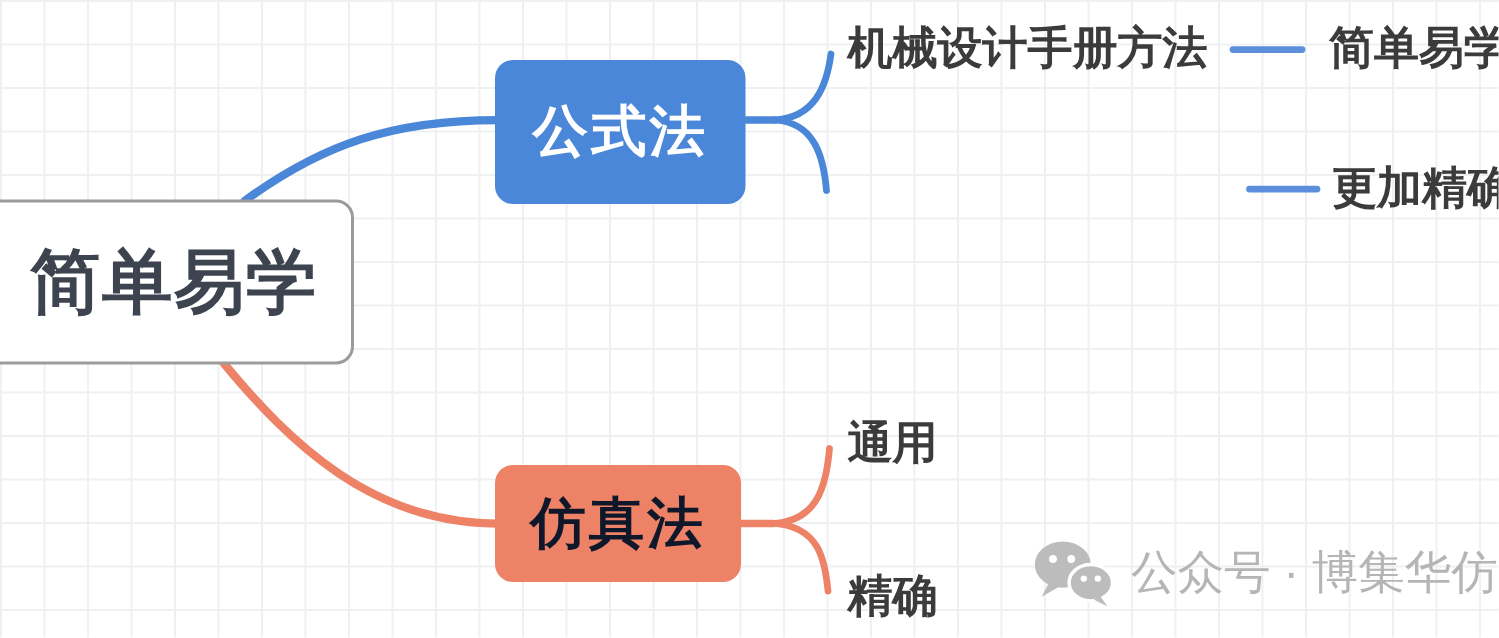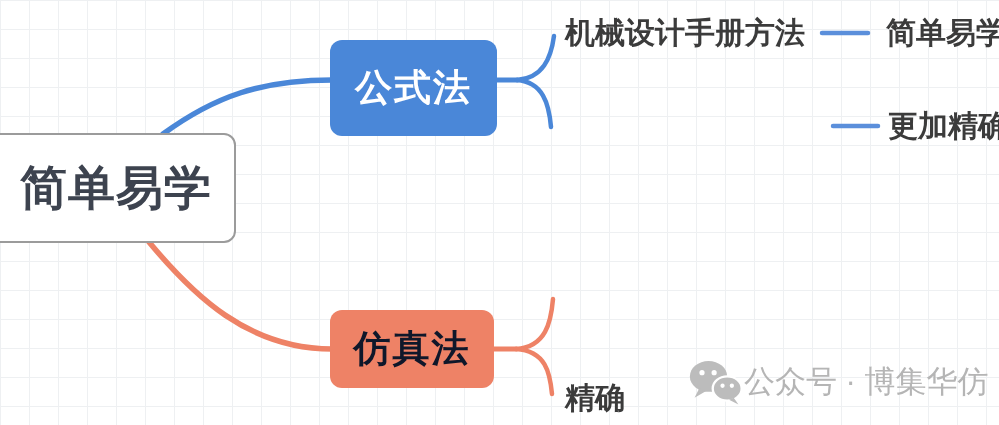--- a/index.html
+++ b/index.html
@@ -45,21 +45,21 @@
     white-space:nowrap;line-height:1;
   }
   .leaf-r1{left:565px;top:18px;}
   .leaf-r1b{left:886px;top:18px;}
   .leaf-r2{left:565px;top:111px;}
   .leaf-r2b{left:888px;top:111px;}
   .leaf-r3{left:565px;top:281px;}
   .leaf-r4{left:565px;top:383px;}
   .watermark{
     position:absolute;left:688px;top:358px;
-    display:flex;align-items:center;
+    display:flex;align-items:center;gap:10px;
     color:#b5b5b5;font-size:31px;font-weight:500;
     white-space:nowrap;
     text-align:center;
   }
 </style>
 </head>
 <body>
 
 <div id="canvas">
 
@@ -96,20 +96,23 @@
     <span>简单易学</span>
   </div>
   <div class="leaf leaf-r2b">
     <span>更加精确</span>
   </div>
 
   <div class="node topic-orange">
     <span>仿真法</span>
   </div>
 
+  <div class="leaf leaf-r3">
+    <span>通用</span>
+  </div>
   <div class="leaf leaf-r4">
     <span>精确</span>
   </div>
 
   <div class="watermark">
     <svg width="56" height="48" viewBox="0 0 60 50" xmlns="http://www.w3.org/2000/svg">
       <ellipse cx="22" cy="19" rx="20" ry="16.5" fill="#bcbcbc"></ellipse>
       <path d="M12,32 L7,42 L19,35 Z" fill="#bcbcbc"></path>
       <circle cx="15" cy="15" r="2.8" fill="#ffffff"></circle>
       <circle cx="28" cy="15" r="2.8" fill="#ffffff"></circle>

